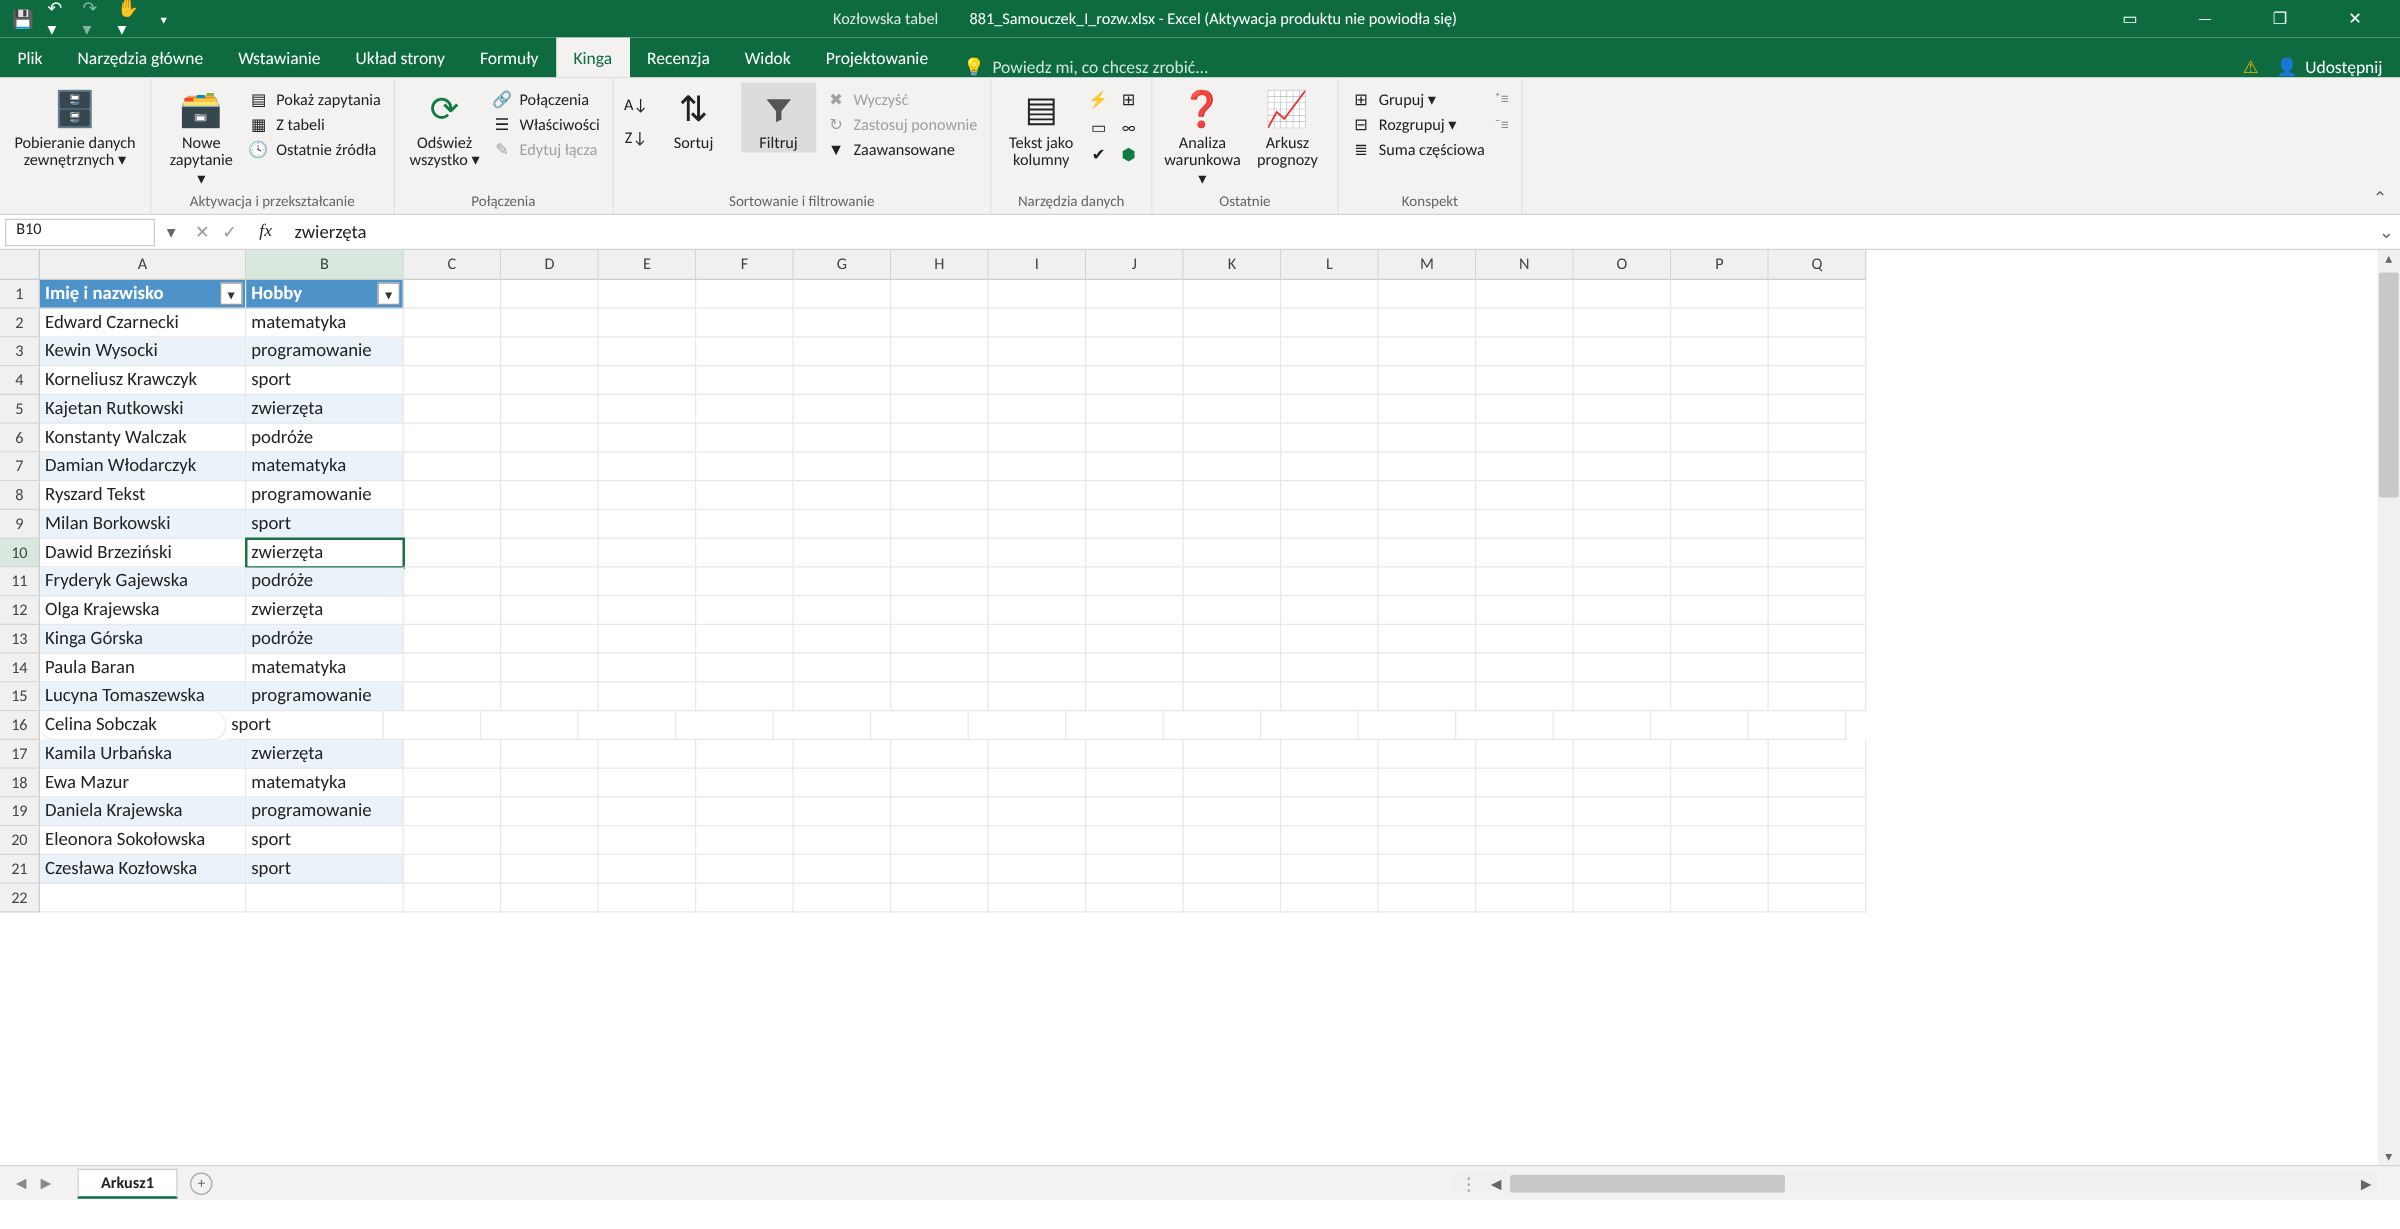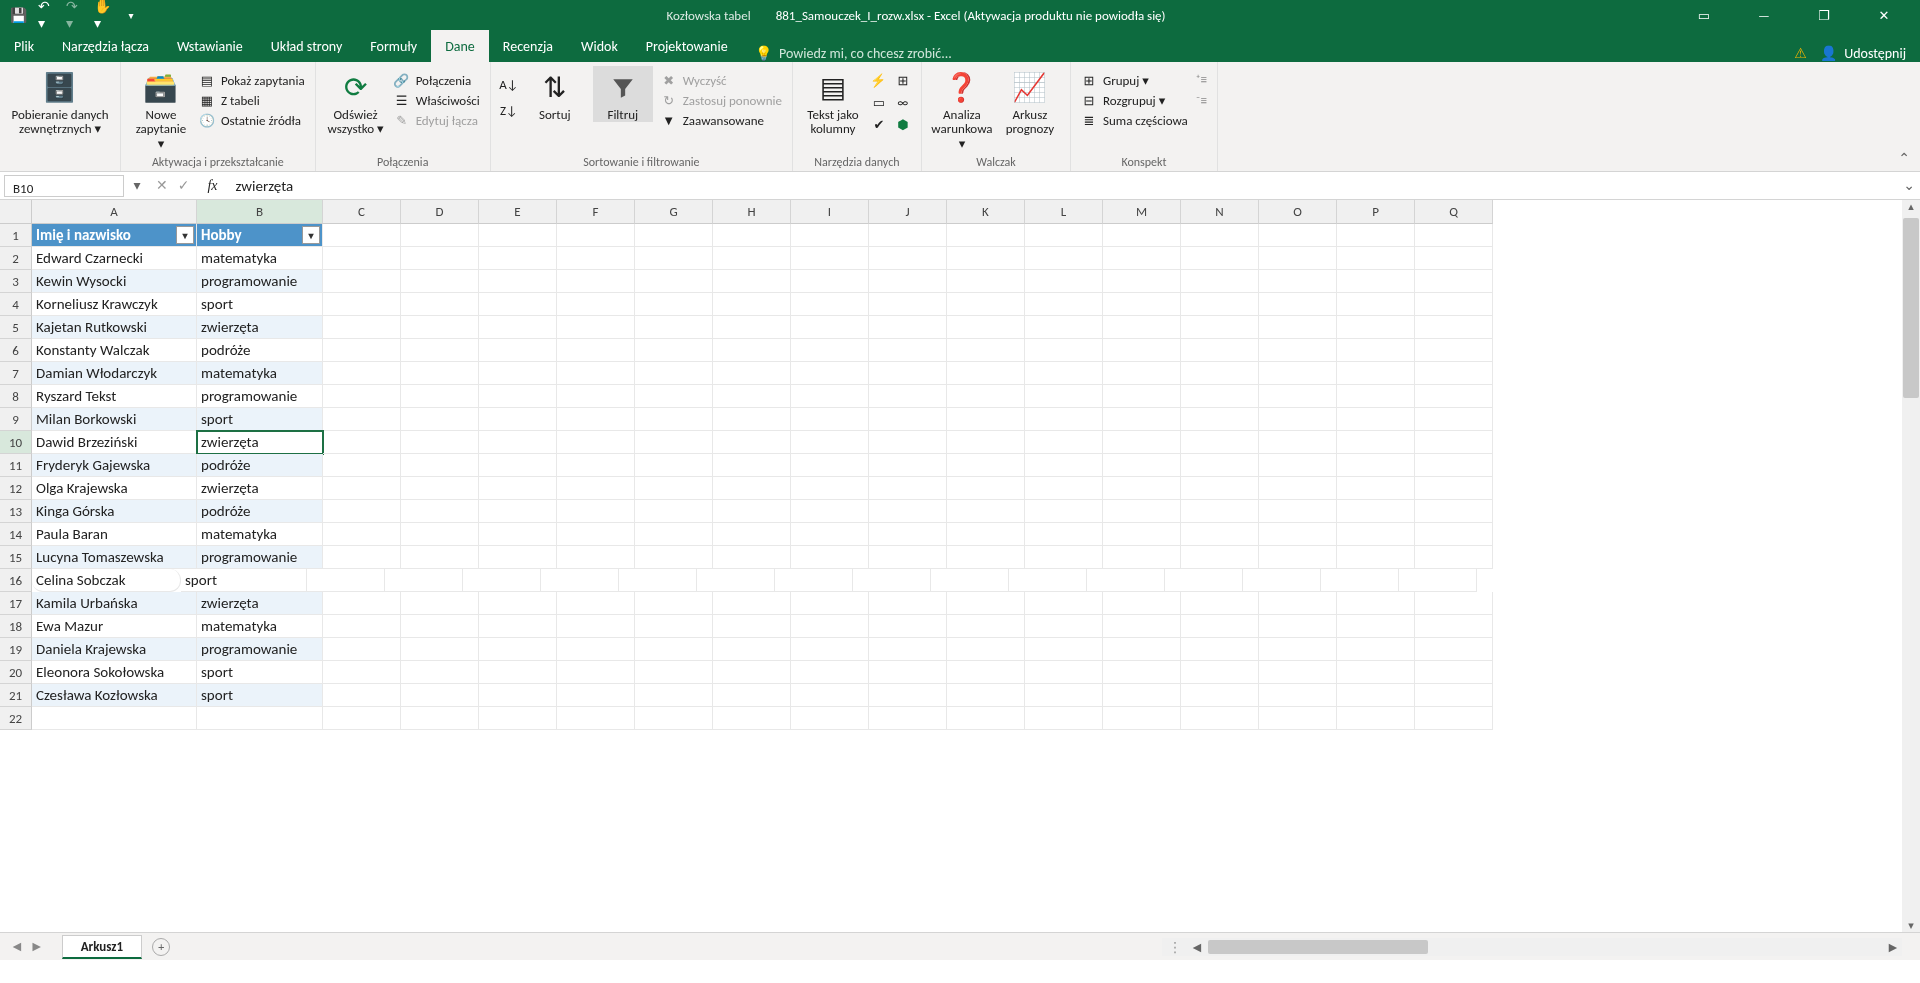--- a/index.html
+++ b/index.html
@@ -22,21 +22,21 @@
 .group-label { text-align:center; font-size:12px; color:#666; padding-top:2px; }
 .big-btn { display:flex; flex-direction:column; align-items:center; gap:2px; width:72px; text-align:center; font-size:13px; line-height:1.1; cursor:pointer; padding-top:4px; }
 .big-btn.narrow { width:60px; }
 .big-btn .icon { font-size:28px; height:36px; display:flex; align-items:center; justify-content:center; }
 .stack { display:flex; flex-direction:column; gap:4px; font-size:13px; padding-top:6px; }
 .stack-item { display:flex; align-items:center; gap:6px; white-space:nowrap; cursor:pointer; }
 .stack-item.disabled { color:#a0a0a0; }
 .mini-icon { width:16px; height:16px; display:inline-flex; align-items:center; justify-content:center; font-size:13px; }
 .collapse-ribbon { position:absolute; right:10px; bottom:4px; font-size:14px; color:#666; cursor:pointer; }
 .formula-row { height:28px; border-bottom:1px solid #d4d4d4; display:flex; align-items:center; }
-.name-box { width:120px; border:1px solid #ccc; margin:2px 4px; height:22px; display:flex; align-items:flex-end; padding:0 8px; font-size:13px; background:#fff; }
+.name-box { width:120px; border:1px solid #ccc; margin:2px 4px; height:22px; display:flex; align-items:flex-start; padding:0 8px; font-size:13px; background:#fff; }
 .name-box-dd { width:18px; text-align:center; color:#666; cursor:pointer; }
 .fx-btns { display:flex; gap:10px; padding:0 10px; color:#999; }
 .fx-label { font-style:italic; font-family:"Times New Roman",serif; padding:0 8px; }
 .formula-input { flex:1; padding:0 10px; font-size:15px; }
 .formula-dd { width:22px; text-align:center; color:#666; cursor:pointer; }
 .grid-area { position:relative; height:732px; display:flex; }
 .corner { width:32px; height:24px; background:#f0f0f0; border-right:1px solid #ccc; border-bottom:1px solid #ccc; }
 .col-headers { display:flex; height:24px; position:absolute; left:32px; top:0; }
 .col-h { border-right:1px solid #d4d4d4; border-bottom:1px solid #ccc; background:#f0f0f0; font-size:13px; color:#444; display:flex; align-items:center; justify-content:center; cursor:pointer; }
 .col-h.sel { background:#d8e8dc; }
@@ -80,25 +80,25 @@
     <span class="winbtn">▭</span>
     <span class="winbtn">—</span>
     <span class="winbtn">❐</span>
     <span class="winbtn">✕</span>
   </div>
 </div>
 
 <div class="menubar">
   <div class="tabs">
     <div class="tab">Plik</div>
-    <div class="tab">Narzędzia łącza</div>
+    <div class="tab">Narzędzia główne</div>
     <div class="tab">Wstawianie</div>
     <div class="tab">Układ strony</div>
     <div class="tab">Formuły</div>
-    <div class="tab active">Dane</div>
+    <div class="tab active">Kinga</div>
     <div class="tab">Recenzja</div>
     <div class="tab">Widok</div>
     <div class="tab">Projektowanie</div>
   </div>
   <div class="tell-me">
     <span style="margin-right:6px">💡</span>
     <span>Powiedz mi, co chcesz zrobić...</span>
   </div>
   <div class="share-area">
     <span style="color:#f4b400">⚠</span>
@@ -239,21 +239,21 @@
     <div class="group-body">
       <div class="big-btn narrow">
         <span class="icon" style="color:#2b7cd3">❓</span>
         <span>Analiza warunkowa ▾</span>
       </div>
       <div class="big-btn narrow">
         <span class="icon" style="color:#c43e1c">📈</span>
         <span>Arkusz prognozy</span>
       </div>
     </div>
-    <div class="group-label">Walczak</div>
+    <div class="group-label">Ostatnie</div>
   </div>
   <div class="group">
     <div class="group-body">
       <div class="stack">
         <span class="stack-item">
             <span class="mini-icon">⊞</span>
             <span>Grupuj  ▾</span>
           </span>
         <span class="stack-item">
             <span class="mini-icon">⊟</span>

